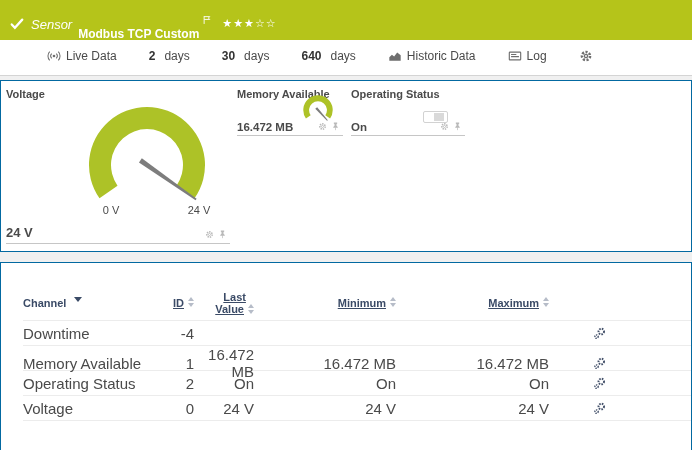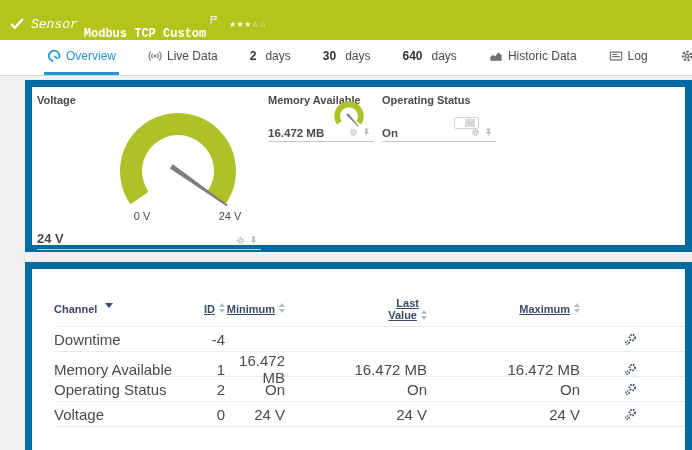--- a/index.html
+++ b/index.html
@@ -7,40 +7,40 @@
   body {
     width:692px; height:450px; overflow:hidden;
     background:#f0f0f0;
     font-family:"Liberation Sans", sans-serif;
     color:#4a4a4a;
   }
   svg { display:block; }
 
   
   .topbar { background:#b5c41a; height:40px; color:#fff; position:relative; }
-  .topbar-row1 { display:flex; align-items:center; padding:7px 0 0 10px;font-family:Liberation Mono, monospace; }
+  .topbar-row1 { display:flex; align-items:center; padding:7px 0 0 10px; }
   .check-wrap { width:14px; height:14px; margin-right:7px; }
   .sensor-type { font-style:italic; font-size:13px; }
   .sensor-title { font-weight:bold; font-size:12px; margin-left:6px;margin-top:20px; }
   .flag-wrap { width:9px; height:10px; margin:-8px 0 0 4px; }
   .stars { font-size:11px; letter-spacing:1px; margin-left:10px; margin-top:-2px; }
   .status-ok { position:absolute; left:30px; top:7px; font-size:11px; font-weight:bold;margin-top:38px; }
 
   
   .tabbar { background:#fff; height:36px; border-bottom:1px solid #d4d4d4;
             display:flex; align-items:stretch; padding-left:44px; }
   .tab { display:flex; align-items:center; gap:5px; font-size:12px; color:#4a4a4a;
          border-bottom:3px solid transparent; padding:0 3px; margin-right:26px; cursor:pointer; white-space:nowrap; }
   .tab .ticon { color:#6e6e6e; width:14px; height:14px; }
   .tab .num { font-weight:bold; color:#333; margin-right:4px; }
   .tab.active { color:#2496d2; border-bottom-color:#2496d2; }
   .tab.active .ticon { color:#2496d2; }
 
   
-  .card { background:#fff; border:7px solid #0369a1; margin-left:25px; }
+  .card { background:#fff; border:1px solid #0369a1; }
   .card-gauges { margin-top:4px; height:172px; position:relative; }
   .card-table  { margin-top:10px; height:204px; padding-top:26px; }
 
   
   .panel { position:absolute; top:7px; border-bottom:1px solid #c6c6c6; }
   .panel-title { font-size:11px; font-weight:bold; color:#4a4a4a; }
   #panel-voltage   { left:5px;   width:224px; height:156px; }
   #panel-memory    { left:236px; width:106px; height:48px; }
   #panel-operating { left:350px; width:114px; height:48px; }
 
@@ -132,26 +132,20 @@
       <svg viewBox="0 0 16 16" width="9" height="10" style="color:#fff">
           <use href="#i-flag"></use>
         </svg>
     </span>
     <span class="stars"><span>★★★</span><span>☆☆</span></span>
   </div>
   <div class="status-ok">OK</div>
 </div>
 
 <div class="tabbar">
-  <div class="tab active">
-    <svg class="ticon" viewBox="0 0 16 16">
-        <use href="#i-speedo"></use>
-      </svg>
-    <span>Overview</span>
-  </div>
   <div class="tab">
     <svg class="ticon" viewBox="0 0 16 16">
         <use href="#i-broadcast"></use>
       </svg>
     <span>Live Data</span>
   </div>
   <div class="tab">
     <span class="num">2</span>
     <span>days</span>
   </div>
@@ -246,39 +240,39 @@
       <span class="tri-down-active"></span>
     </div>
     <div class="th th-right" style="grid-column:2/3">
       <span>ID</span>
       <span class="sort">
           <i class="up"></i>
           <i class="down"></i>
         </span>
     </div>
     <div class="th th-right">
-      <span>Minimum</span>
-      <span class="sort">
-          <i class="up"></i>
-          <i class="down"></i>
-        </span>
-    </div>
-    <div class="th th-right">
       <div class="lv-stack">
         <div>Last</div>
         <div class="lv-line2">
           <span>Value</span>
           <span class="sort">
               <i class="up"></i>
               <i class="down"></i>
             </span>
         </div>
       </div>
     </div>
     <div class="th th-right">
+      <span>Minimum</span>
+      <span class="sort">
+          <i class="up"></i>
+          <i class="down"></i>
+        </span>
+    </div>
+    <div class="th th-right">
       <span>Maximum</span>
       <span class="sort">
           <i class="up"></i>
           <i class="down"></i>
         </span>
     </div>
     <div></div>
       <div></div>
   </div>
 

